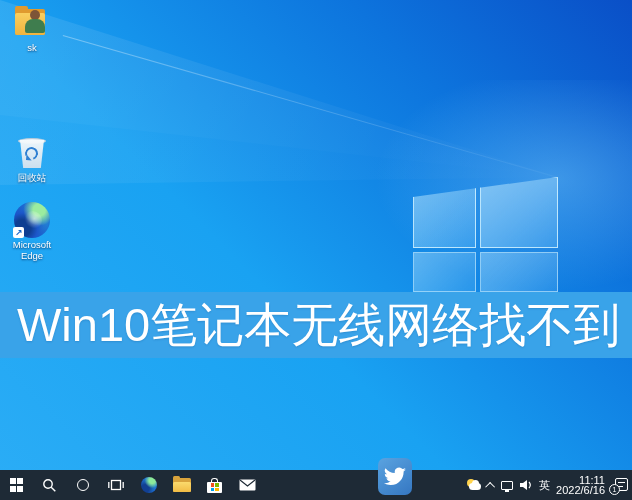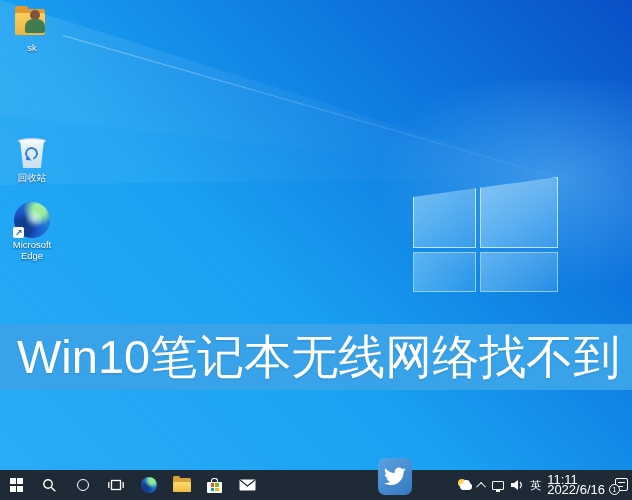--- a/index.html
+++ b/index.html
@@ -78,21 +78,21 @@
       radial-gradient(circle at 24% 72%, #0f3e92 0 22%, rgba(27,80,200,.85) 40%, rgba(0,0,0,0) 66%),
       radial-gradient(circle at 55% 48%, #2fb7d8 0%, #1b63d2 75%); }
   .edge-swirl { position:absolute; left:10px; top:9px; width:19px; height:19px; border-radius:50%;
     background:radial-gradient(circle at 60% 40%, rgba(255,255,255,.55), rgba(255,255,255,0) 60%); }
   .shortcut-badge { position:absolute; left:0; top:25px; width:11px; height:11px; background:#fff;
     border-radius:2px; z-index:3; display:flex; align-items:center; justify-content:center;
     font-size:9px; color:#1a66c9; font-weight:bold; }
 
   
   .banner { position:absolute; left:0; top:292px; width:632px; height:66px;
-    background:#39a3e9; z-index:4; display:flex; align-items:center;margin-top:32px; }
+    background:#39a3e9; z-index:4; display:flex; align-items:center; }
   .banner span { padding-left:17px; font-size:47px; color:#fff; letter-spacing:0;
     white-space:nowrap; text-shadow:0 1px 2px rgba(0,60,120,.2); }
 
   
   .taskbar { position:absolute; left:0; bottom:0; width:632px; height:30px;
     background:#1e2a36; z-index:3; display:flex; align-items:center; }
   .tb-left { display:flex; align-items:center; height:100%; }
   .tb-btn { width:33px; height:30px; display:flex; align-items:center; justify-content:center;
     cursor:pointer; }
   .start-grid { display:grid; grid-template-columns:6.2px 6.2px; grid-template-rows:6.2px 6.2px;
@@ -132,21 +132,21 @@
   .weather .cloud { position:absolute; left:3px; top:4px; width:12px; height:7px; background:#fff;
     border-radius:6px; }
   .weather .bump { position:absolute; left:6px; top:1.5px; width:7px; height:7px; background:#fff;
     border-radius:50%; }
   .chev { width:7px; height:7px; border-left:1.6px solid #fff; border-top:1.6px solid #fff;
     transform:rotate(45deg) translateY(2px); }
   .mon { width:12px; height:9px; border:1.3px solid #fff; border-radius:1px; position:relative; }
   .mon:after { content:""; position:absolute; left:3px; bottom:-3px; width:4px; height:2px;
     background:#fff; }
   .ime { color:#fff; font-size:11px; line-height:30px; }
-  .clock { color:#fff; font-size:13px; line-height:10px; text-align:left; }
+  .clock { color:#fff; font-size:11px; line-height:10px; text-align:right; }
   .badge-wrap { position:relative; width:17px; height:16px; }
   .note-ic { position:absolute; right:0; top:1px; width:13px; height:13px;
     border:1.3px solid #fff; border-radius:2px; }
   .note-ic i { position:absolute; left:2px; height:1.3px; background:#fff; display:block; }
   .note-ic i:nth-child(1){ top:3px; width:7px; } .note-ic i:nth-child(2){ top:6.5px; width:5px; }
   .badge { position:absolute; left:-2px; bottom:-2px; width:11px; height:11px; background:#1e2a36;
     border:1px solid #fff; border-radius:50%; color:#fff; font-size:7px; line-height:9px;
     text-align:center; }
 
   

